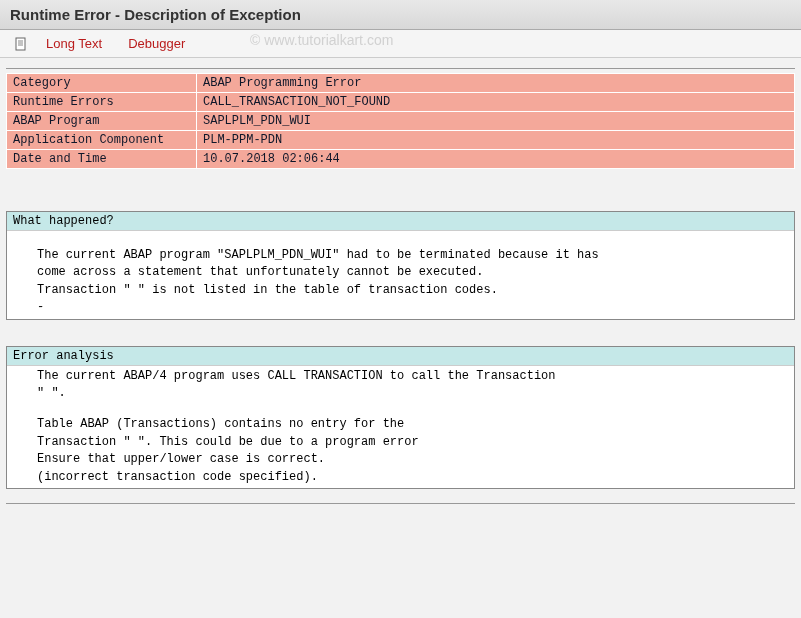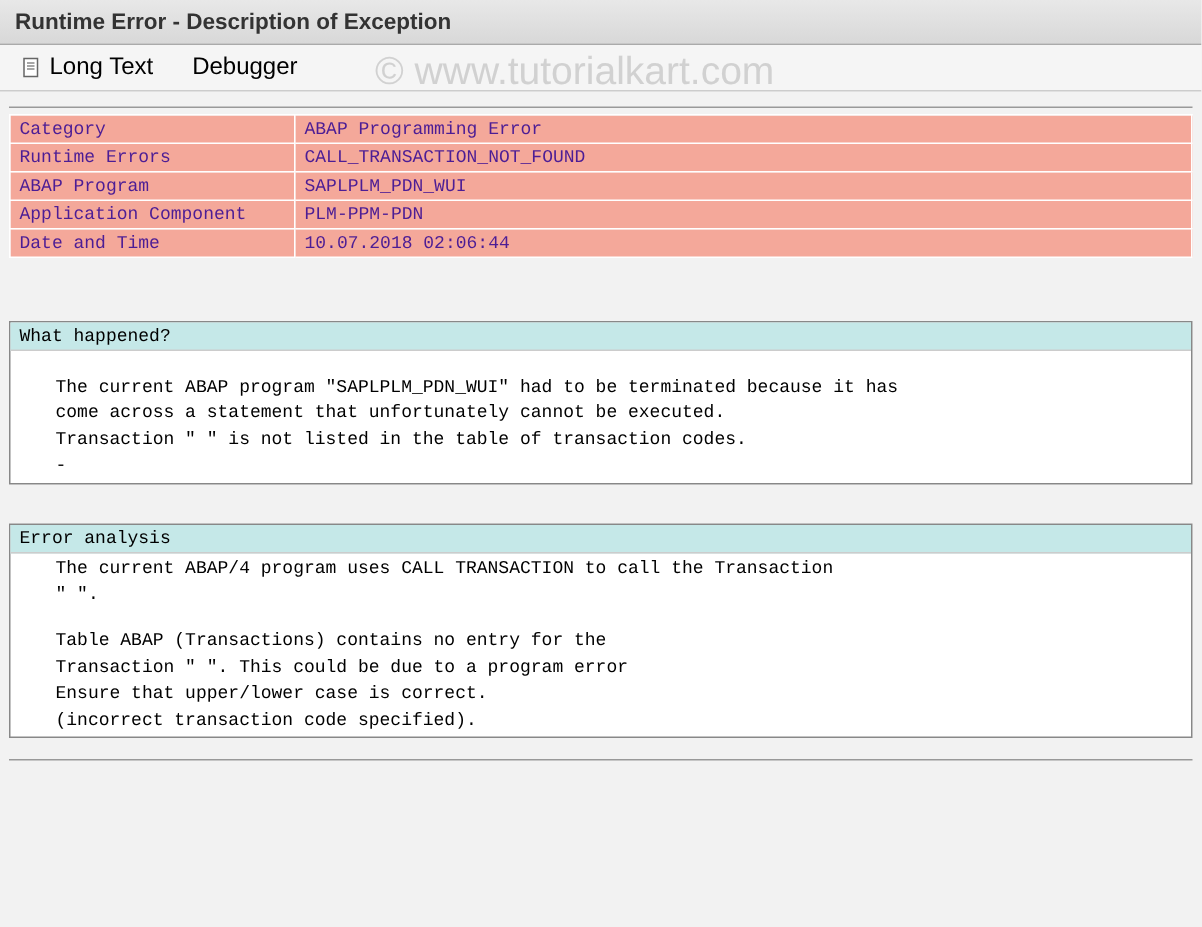--- a/index.html
+++ b/index.html
@@ -28,23 +28,23 @@
       background: #f5f5f5;
       border-bottom: 1px solid #ccc;
       padding: 4px 10px;
       display: flex;
       align-items: center;
       gap: 18px;
     }
     .toolbar-button {
       display: inline-flex;
       align-items: center;
-      gap: 5px;
-      font-size: 16px;
-      color: #000000;
+      gap: 18px;
+      font-size: 13px;
+      color: #b91c1c;
       cursor: pointer;
       padding: 2px 4px;
     }
     .toolbar-button .icon {
       width: 14px;
       height: 14px;
       display: inline-block;
     }
     .content {
       padding: 6px;
@@ -58,21 +58,21 @@
       width: 100%;
       border-collapse: collapse;
       font-family: "Courier New", monospace;
       font-size: 12px;
       margin-bottom: 10px;
     }
     .info-table td {
       background: #f4a89a;
       border: 1px solid #fff;
       padding: 2px 6px;
-      color: #4c1d95;
+      color: #0f172a;
       white-space: nowrap;
     }
     .info-table td.label-cell {
       width: 190px;
     }
     .box {
       border: 1px solid #888;
       margin-bottom: 14px;
       font-family: "Courier New", monospace;
       font-size: 12px;
@@ -93,21 +93,21 @@
       padding: 0 6px 0 30px;
       white-space: pre;
     }
     .box-body .blank {
       height: 14px;
     }
     .watermark {
       position: absolute;
       top: 32px;
       left: 250px;
-      font-size: 26px;
+      font-size: 14px;
       color: rgba(200, 200, 200, 0.8);
       font-family: Arial, sans-serif;
       pointer-events: none;
       z-index: 100;
     }
   </style>
 </head>
 <body>
 
 <div class="title-bar">

